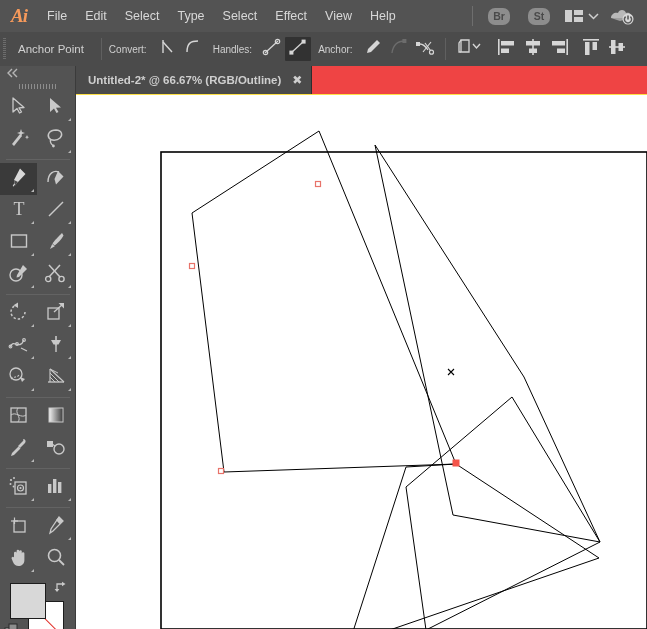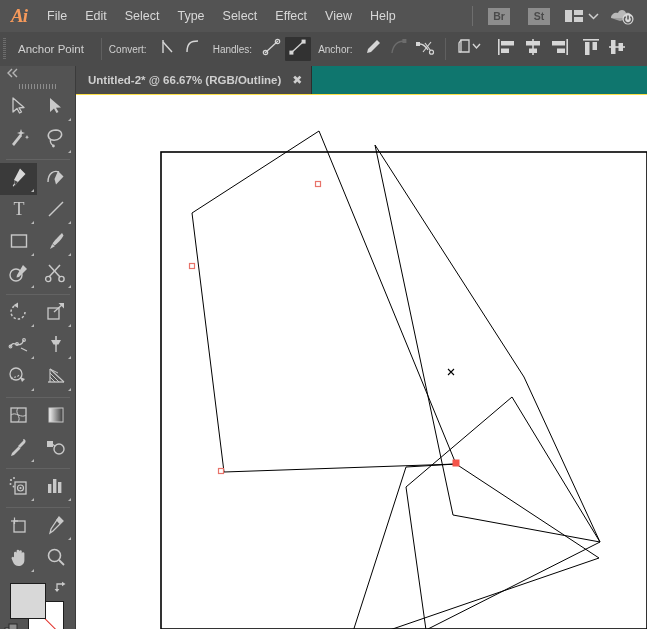--- a/index.html
+++ b/index.html
@@ -23,21 +23,21 @@
   }
   .menu-item{
     padding:11px 9px;height:32px;line-height:32px;color:#d8d8d8;font-size:12.5px;
     white-space:nowrap;cursor:default;
   }
   .mb-spacer{flex:1;}
   .mb-sep{width:1px;height:20px;background:#6e6e6e;margin:0 6px;}
   .mb-btn{
     width:22px;height:17px;background:#8d8d8d;color:#4a4a4a;
     font-size:10.5px;font-weight:bold;display:flex;align-items:center;justify-content:center;
-    margin:0 9px;border-radius:0;
+    margin:0 9px;border-radius:7px;
   }
   .mb-icon{display:flex;align-items:center;justify-content:center;height:32px;}
   .ws-switch{display:flex;align-items:center;gap:5px;margin:0 6px;}
 
   
   .controlbar{
     position:absolute;left:0;top:32px;width:647px;height:34px;
     background:#4b4b4b;display:flex;align-items:center;
     border-bottom:6px solid #fef9c3;
   }
@@ -53,21 +53,21 @@
     width:26px;height:24px;display:flex;align-items:center;justify-content:center;
     flex:none;border-radius:1px;
   }
   .cb-btn.active{background:#323232;}
   .cb-btn.disabled{opacity:.42;}
   .cb-gap{width:7px;flex:none;}
 
   
   .tabstrip{
     position:absolute;left:76px;top:66px;width:571px;height:28px;
-    background:#0f766e;border-bottom:3px solid #fde047;
+    background:#ef4444;border-bottom:3px solid #fde047;
   }
   .tab{
     position:absolute;left:0;top:0;height:28px;
     background:#4b4b4b;display:flex;align-items:center;padding:0 9px 0 12px;
     border-right:1px solid #2d2d2d;
   }
   .tab-title{color:#cfcfcf;font-size:11.5px;font-weight:bold;white-space:nowrap;}
   .tab-close{
     color:#cfcfcf;font-size:12px;margin-left:11px;line-height:1;font-weight:bold;
   }

